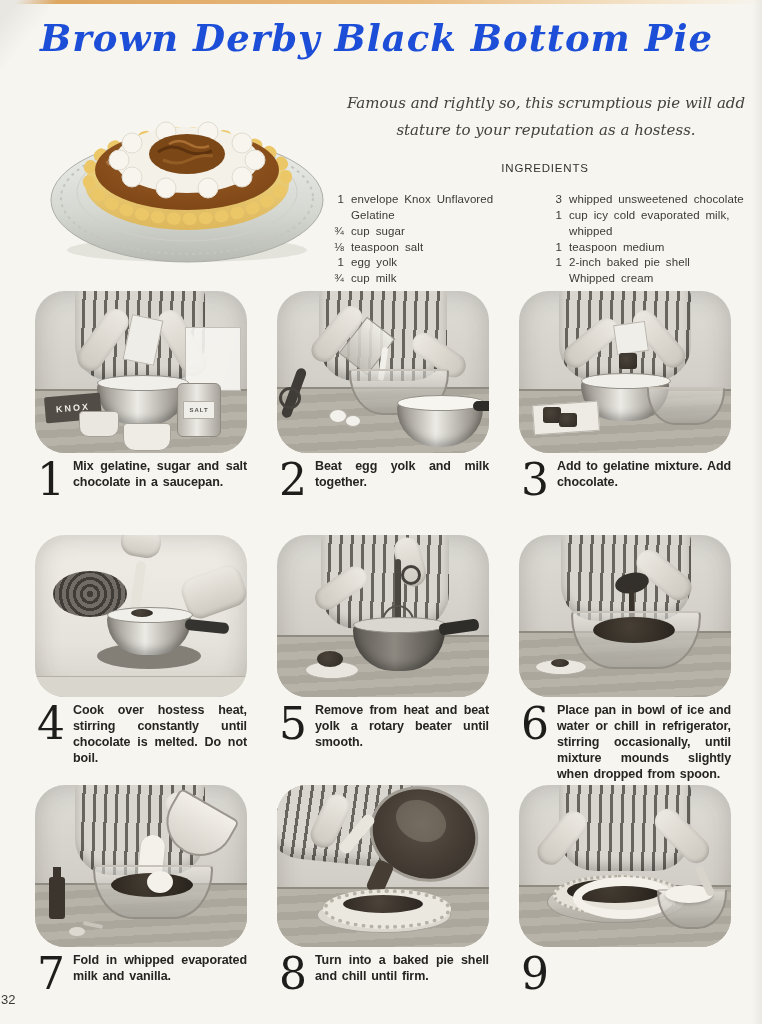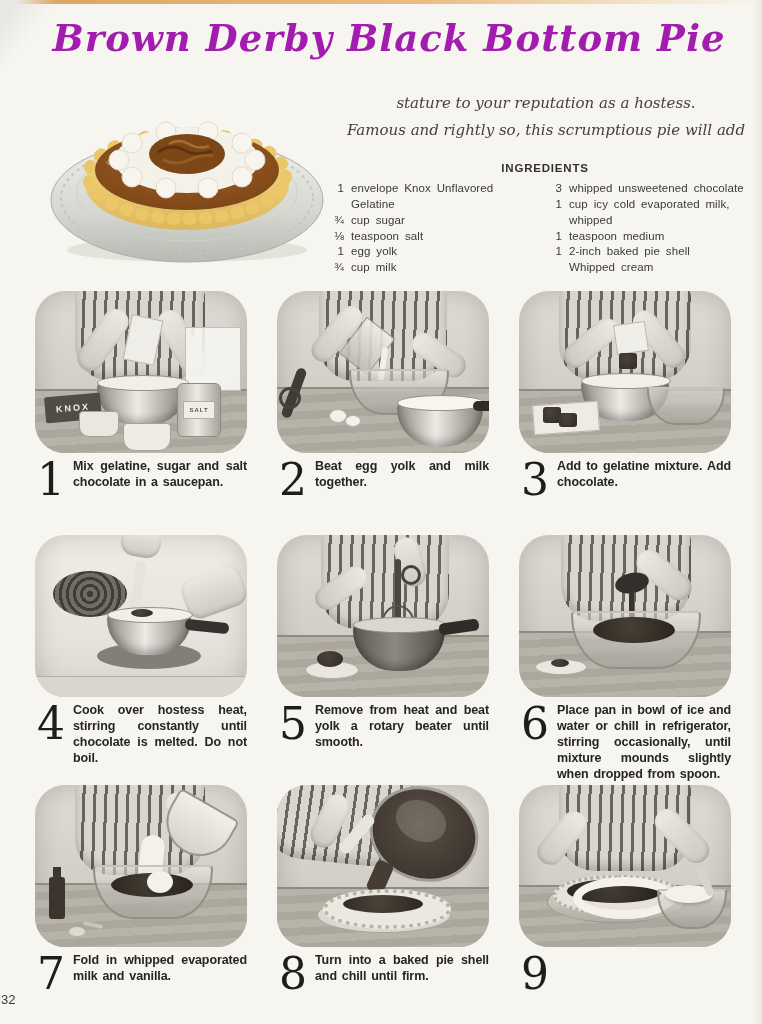--- a/index.html
+++ b/index.html
@@ -6,35 +6,35 @@
   body{width:762px;height:1024px;position:relative;overflow:hidden;
        background:#f7f5ef;font-family:"Liberation Sans",sans-serif;}
   .page{position:absolute;inset:0;}
   .top-strip{position:absolute;top:0;left:0;right:0;height:4px;
        background:linear-gradient(90deg,#dca35c 0%,#e9bc82 55%,#f4e4cb 85%,#f7f5ef 100%);}
   .corner-shade{position:absolute;top:0;left:0;width:150px;height:70px;
        background:linear-gradient(128deg,#e9e7e2 0 14px,rgba(233,231,226,0) 46px);}
   .edge-right{position:absolute;top:0;right:0;width:10px;height:100%;
        background:linear-gradient(90deg,rgba(0,0,0,0),rgba(0,0,0,.05));}
 
-  .title{position:absolute;top:16px;left:40px;right:24px;margin:0;text-align:center;
+  .title{position:absolute;top:16px;left:40px;right:24px;margin:0;text-align:left;
        font-family:"DejaVu Serif",serif;font-style:italic;font-weight:bold;
-       font-size:37px;letter-spacing:1px;color:#a21caf;}
+       font-size:37px;letter-spacing:1px;color:#1d4ed8;}
   .subtitle{position:absolute;top:63px;left:40px;right:24px;text-align:center;
        font-size:10.5px;font-weight:bold;color:#474440;letter-spacing:1.4px;word-spacing:5px;}
 
   .pie-photo{position:absolute;left:45px;top:80px;width:285px;height:190px;}
 
   .intro{position:absolute;left:332px;top:90px;width:428px;text-align:center;
        font-family:"DejaVu Serif",serif;font-style:italic;font-size:15px;
        line-height:1.8;color:#45423d;}
 
   .ingredients{position:absolute;left:330px;top:162px;width:430px;color:#3c3a36;}
-  .ing-heading{text-align:center;font-size:11.5px;font-weight:bold;letter-spacing:.8px;
-       color:#33312d;margin-bottom:7px;}
+  .ing-heading{text-align:center;font-size:11.5px;font-weight:normal;letter-spacing:.8px;
+       color:#33312d;margin-bottom:18px;}
   .ing-cols{display:flex;gap:10px;}
   .ing-col{font-size:11.5px;line-height:1.38;letter-spacing:.1px;word-spacing:2.5px;}
   .ing-col.left{width:208px;}
   .ing-col.right{flex:1;}
   .ing-row{display:flex;}
   .ing-qty{width:14px;text-align:right;margin-right:7px;flex:none;}
 
   .steps-row{position:absolute;left:35px;width:696px;display:grid;
        grid-template-columns:212px 212px 212px;column-gap:30px;}
   .row1{top:291px;} .row2{top:535px;} .row3{top:785px;}
@@ -129,22 +129,22 @@
         <circle cx="197" cy="63" r="10"></circle>
       </g>
       <ellipse cx="142" cy="74" rx="38" ry="20" fill="#7b4716"></ellipse>
       <path d="M113 72 q13 -9 26 -2 t28 1" stroke="#5c330e" stroke-width="3" fill="none"></path>
       <path d="M118 80 q14 6 26 0 t24 -4" stroke="#935c25" stroke-width="3" fill="none"></path>
       <path d="M124 64 q10 -6 20 0 t20 2" stroke="#a96e32" stroke-width="2.5" fill="none"></path>
     </svg>
   </div>
 
   <div class="intro">
+    <div>Famous and rightly so, this scrumptious pie will add</div>
     <div>stature to your reputation as a hostess.</div>
-    <div>Famous and rightly so, this scrumptious pie will add</div>
   </div>
 
   <div class="ingredients">
     <div class="ing-heading">INGREDIENTS</div>
     <div class="ing-cols">
       <div class="ing-col left">
         <div class="ing-row">
             <span class="ing-qty">1</span>
             <span>envelope Knox Unflavored Gelatine</span>
           </div>

